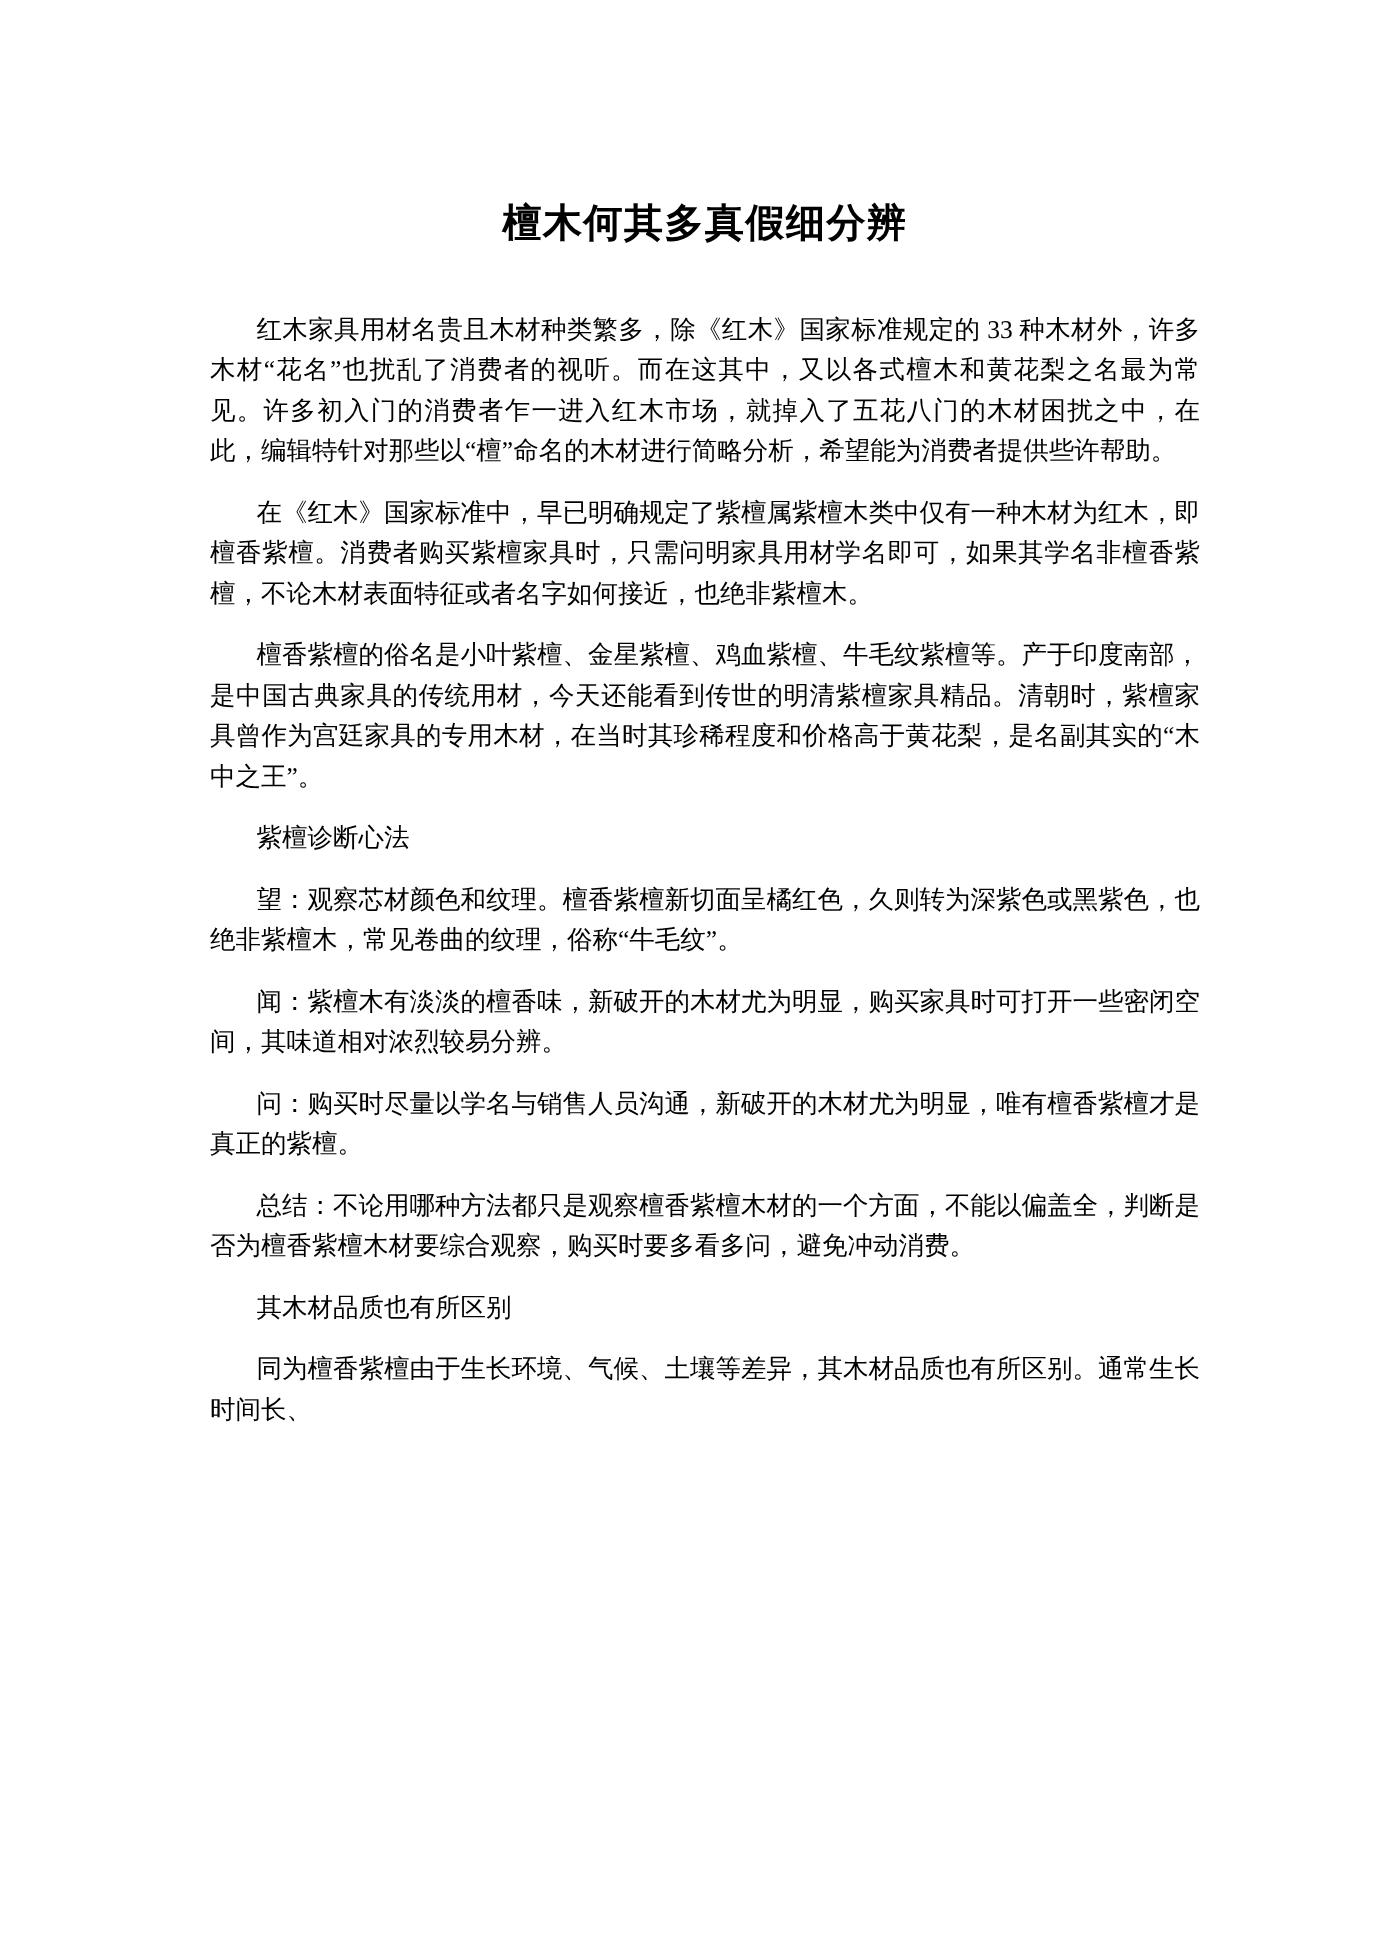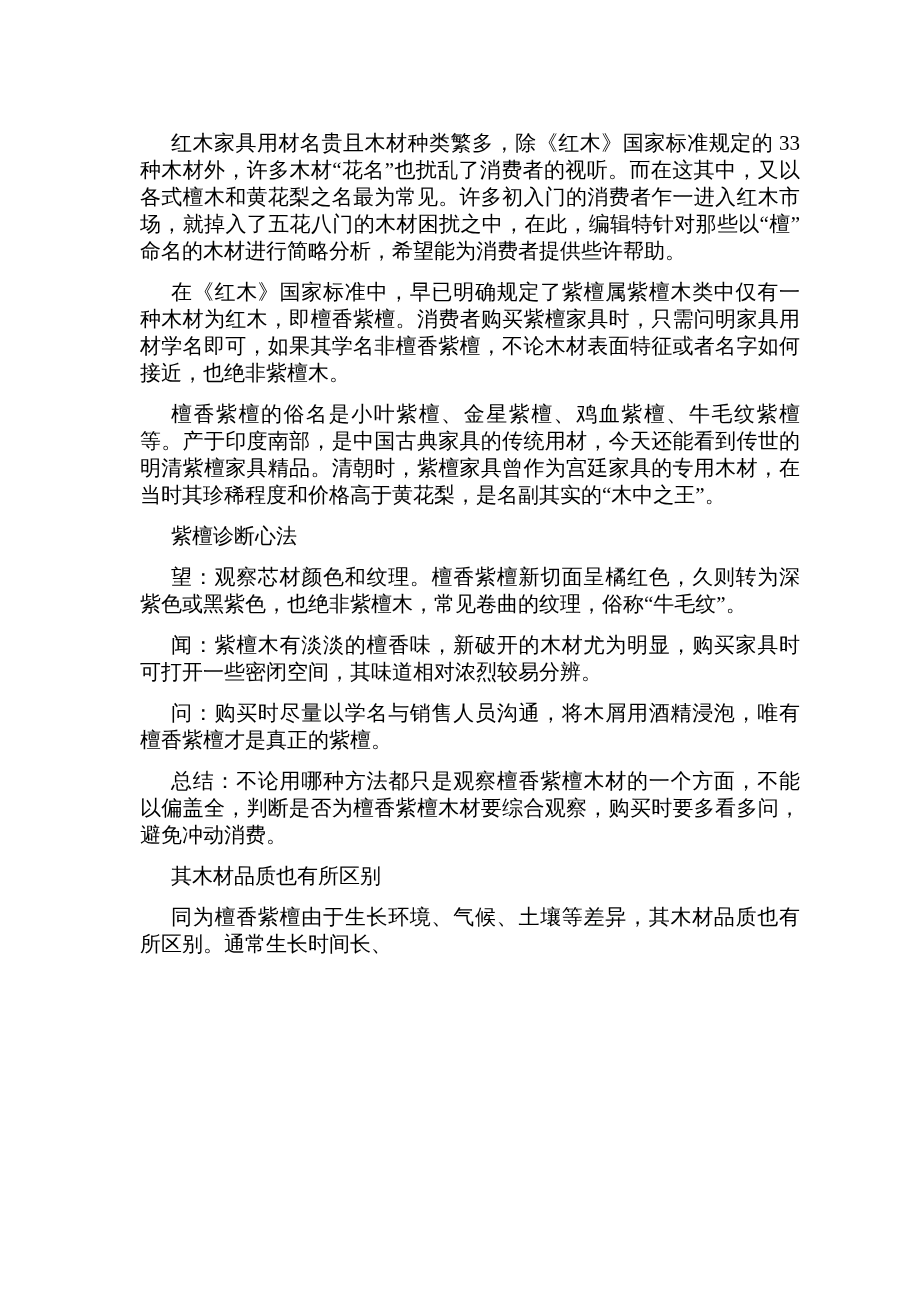--- a/index.html
+++ b/index.html
@@ -23,41 +23,42 @@
     font-weight: bold;
     font-size: 26px;
     line-height: 36px;
     text-align: center;
     letter-spacing: 1px;
     margin: 0 0 40px 0;
     color: #000000;
   }
   .doc-block {
     margin: 0 0 14px 0;
-    font-size: 21px;
+    font-size: 17px;
     line-height: 27px;
     text-align: justify;
     text-justify: inter-ideograph;
     text-indent: 31px;
     color: #000000;
     word-break: break-all;
   }
   .section-heading {
     
     font-weight: normal;
   }
 </style>
 </head>
 <body>
 
 <div class="page">
+  <h1 class="doc-title">檀木何其多真假细分辨</h1>
 
   <p class="doc-block">红木家具用材名贵且木材种类繁多，除《红木》国家标准规定的 33 种木材外，许多木材“花名”也扰乱了消费者的视听。而在这其中，又以各式檀木和黄花梨之名最为常见。许多初入门的消费者乍一进入红木市场，就掉入了五花八门的木材困扰之中，在此，编辑特针对那些以“檀”命名的木材进行简略分析，希望能为消费者提供些许帮助。</p>
   <p class="doc-block">在《红木》国家标准中，早已明确规定了紫檀属紫檀木类中仅有一种木材为红木，即檀香紫檀。消费者购买紫檀家具时，只需问明家具用材学名即可，如果其学名非檀香紫檀，不论木材表面特征或者名字如何接近，也绝非紫檀木。</p>
   <p class="doc-block">檀香紫檀的俗名是小叶紫檀、金星紫檀、鸡血紫檀、牛毛纹紫檀等。产于印度南部，是中国古典家具的传统用材，今天还能看到传世的明清紫檀家具精品。清朝时，紫檀家具曾作为宫廷家具的专用木材，在当时其珍稀程度和价格高于黄花梨，是名副其实的“木中之王”。</p>
   <p class="doc-block section-heading">紫檀诊断心法</p>
   <p class="doc-block">望：观察芯材颜色和纹理。檀香紫檀新切面呈橘红色，久则转为深紫色或黑紫色，也绝非紫檀木，常见卷曲的纹理，俗称“牛毛纹”。</p>
   <p class="doc-block">闻：紫檀木有淡淡的檀香味，新破开的木材尤为明显，购买家具时可打开一些密闭空间，其味道相对浓烈较易分辨。</p>
-  <p class="doc-block">问：购买时尽量以学名与销售人员沟通，将木屑用酒精浸泡，唯有檀香紫檀才是真正的紫檀。</p>
+  <p class="doc-block">问：购买时尽量以学名与销售人员沟通，新破开的木材尤为明显，唯有檀香紫檀才是真正的紫檀。</p>
   <p class="doc-block">总结：不论用哪种方法都只是观察檀香紫檀木材的一个方面，不能以偏盖全，判断是否为檀香紫檀木材要综合观察，购买时要多看多问，避免冲动消费。</p>
   <p class="doc-block section-heading">其木材品质也有所区别</p>
   <p class="doc-block">同为檀香紫檀由于生长环境、气候、土壤等差异，其木材品质也有所区别。通常生长时间长、</p>
 </div>
 
 </body></html>

